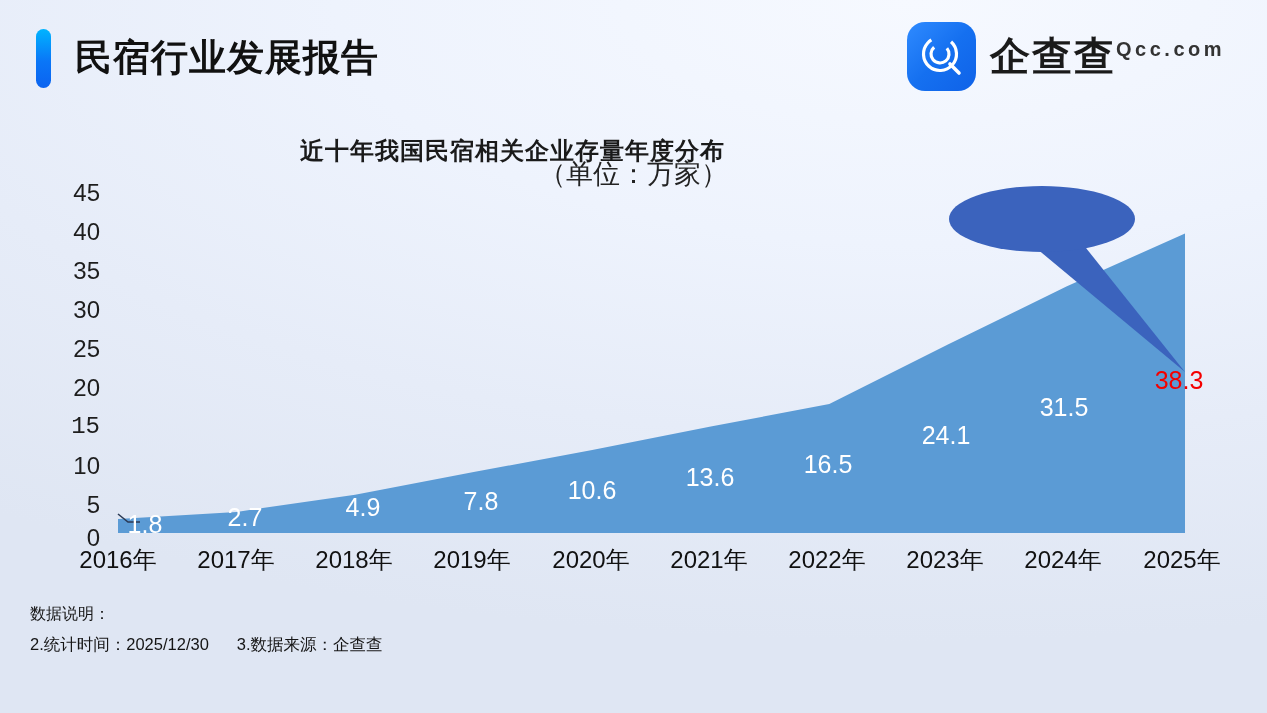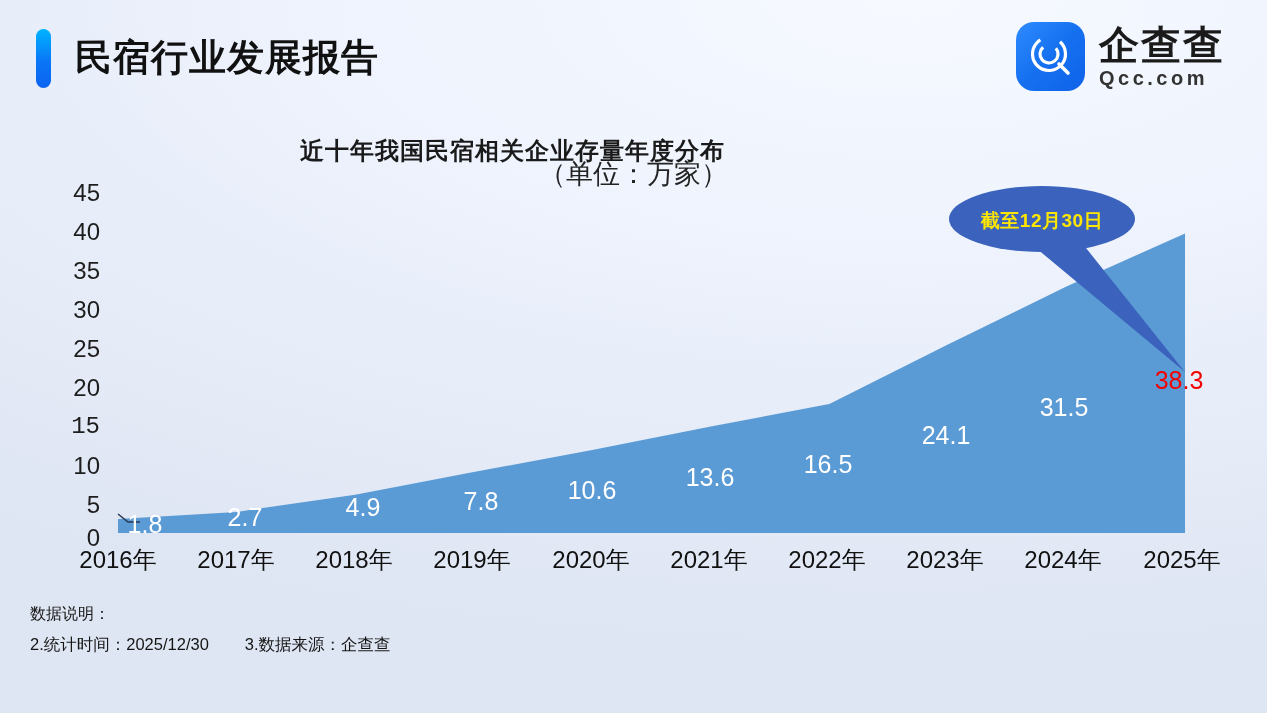--- a/index.html
+++ b/index.html
@@ -62,21 +62,21 @@
     width: 69px;
     height: 69px;
     border-radius: 18px;
     background: linear-gradient(135deg, #2f8bff 0%, #1570f0 50%, #0f62e8 100%);
     display: flex;
     align-items: center;
     justify-content: center;
   }
   .brand-text {
     display: flex;
-    flex-direction: column;
+    flex-direction: row;
     justify-content: center;
     line-height: 1;
   }
   .brand-cn {
     font-size: 40px;
     font-weight: bold;
     color: #1a1a1a;
     letter-spacing: 2px;
     white-space: nowrap;
   }
@@ -168,21 +168,21 @@
   }
   .note-head {
     font-size: 16px;
     line-height: 28px;
   }
   .note-line {
     font-size: 16.5px;
     line-height: 33px;
     white-space: nowrap;
   }
-  .note-inline { margin-left: 36px; }
+  .note-inline { margin-left: 28px; }
 </style>
 </head>
 <body>
 
 <div id="page">
 
   <div id="header">
     <div class="accent-bar"></div>
     <div class="report-title">民宿行业发展报告</div>
 
@@ -249,21 +249,20 @@
     <div class="dlabel" style="left:318px; top:495px;">4.9</div>
     <div class="dlabel" style="left:436px; top:489px;">7.8</div>
     <div class="dlabel" style="left:547px; top:478px;">10.6</div>
     <div class="dlabel" style="left:665px; top:465px;">13.6</div>
     <div class="dlabel" style="left:783px; top:452px;">16.5</div>
     <div class="dlabel" style="left:901px; top:423px;">24.1</div>
     <div class="dlabel" style="left:1019px; top:395px;">31.5</div>
     <div class="dlabel last" style="left:1134px; top:368px;text-align:center;">38.3</div>
   </div>
 
-  <div id="callout-text">截至12月30日</div>
 
   <div id="notes">
     <div class="note-head">数据说明：</div>
     <div class="note-line">
       <span>2.统计时间：2025/12/30</span><span class="note-inline">3.数据来源：企查查</span>
     </div>
   </div>
 
 </div>
 

